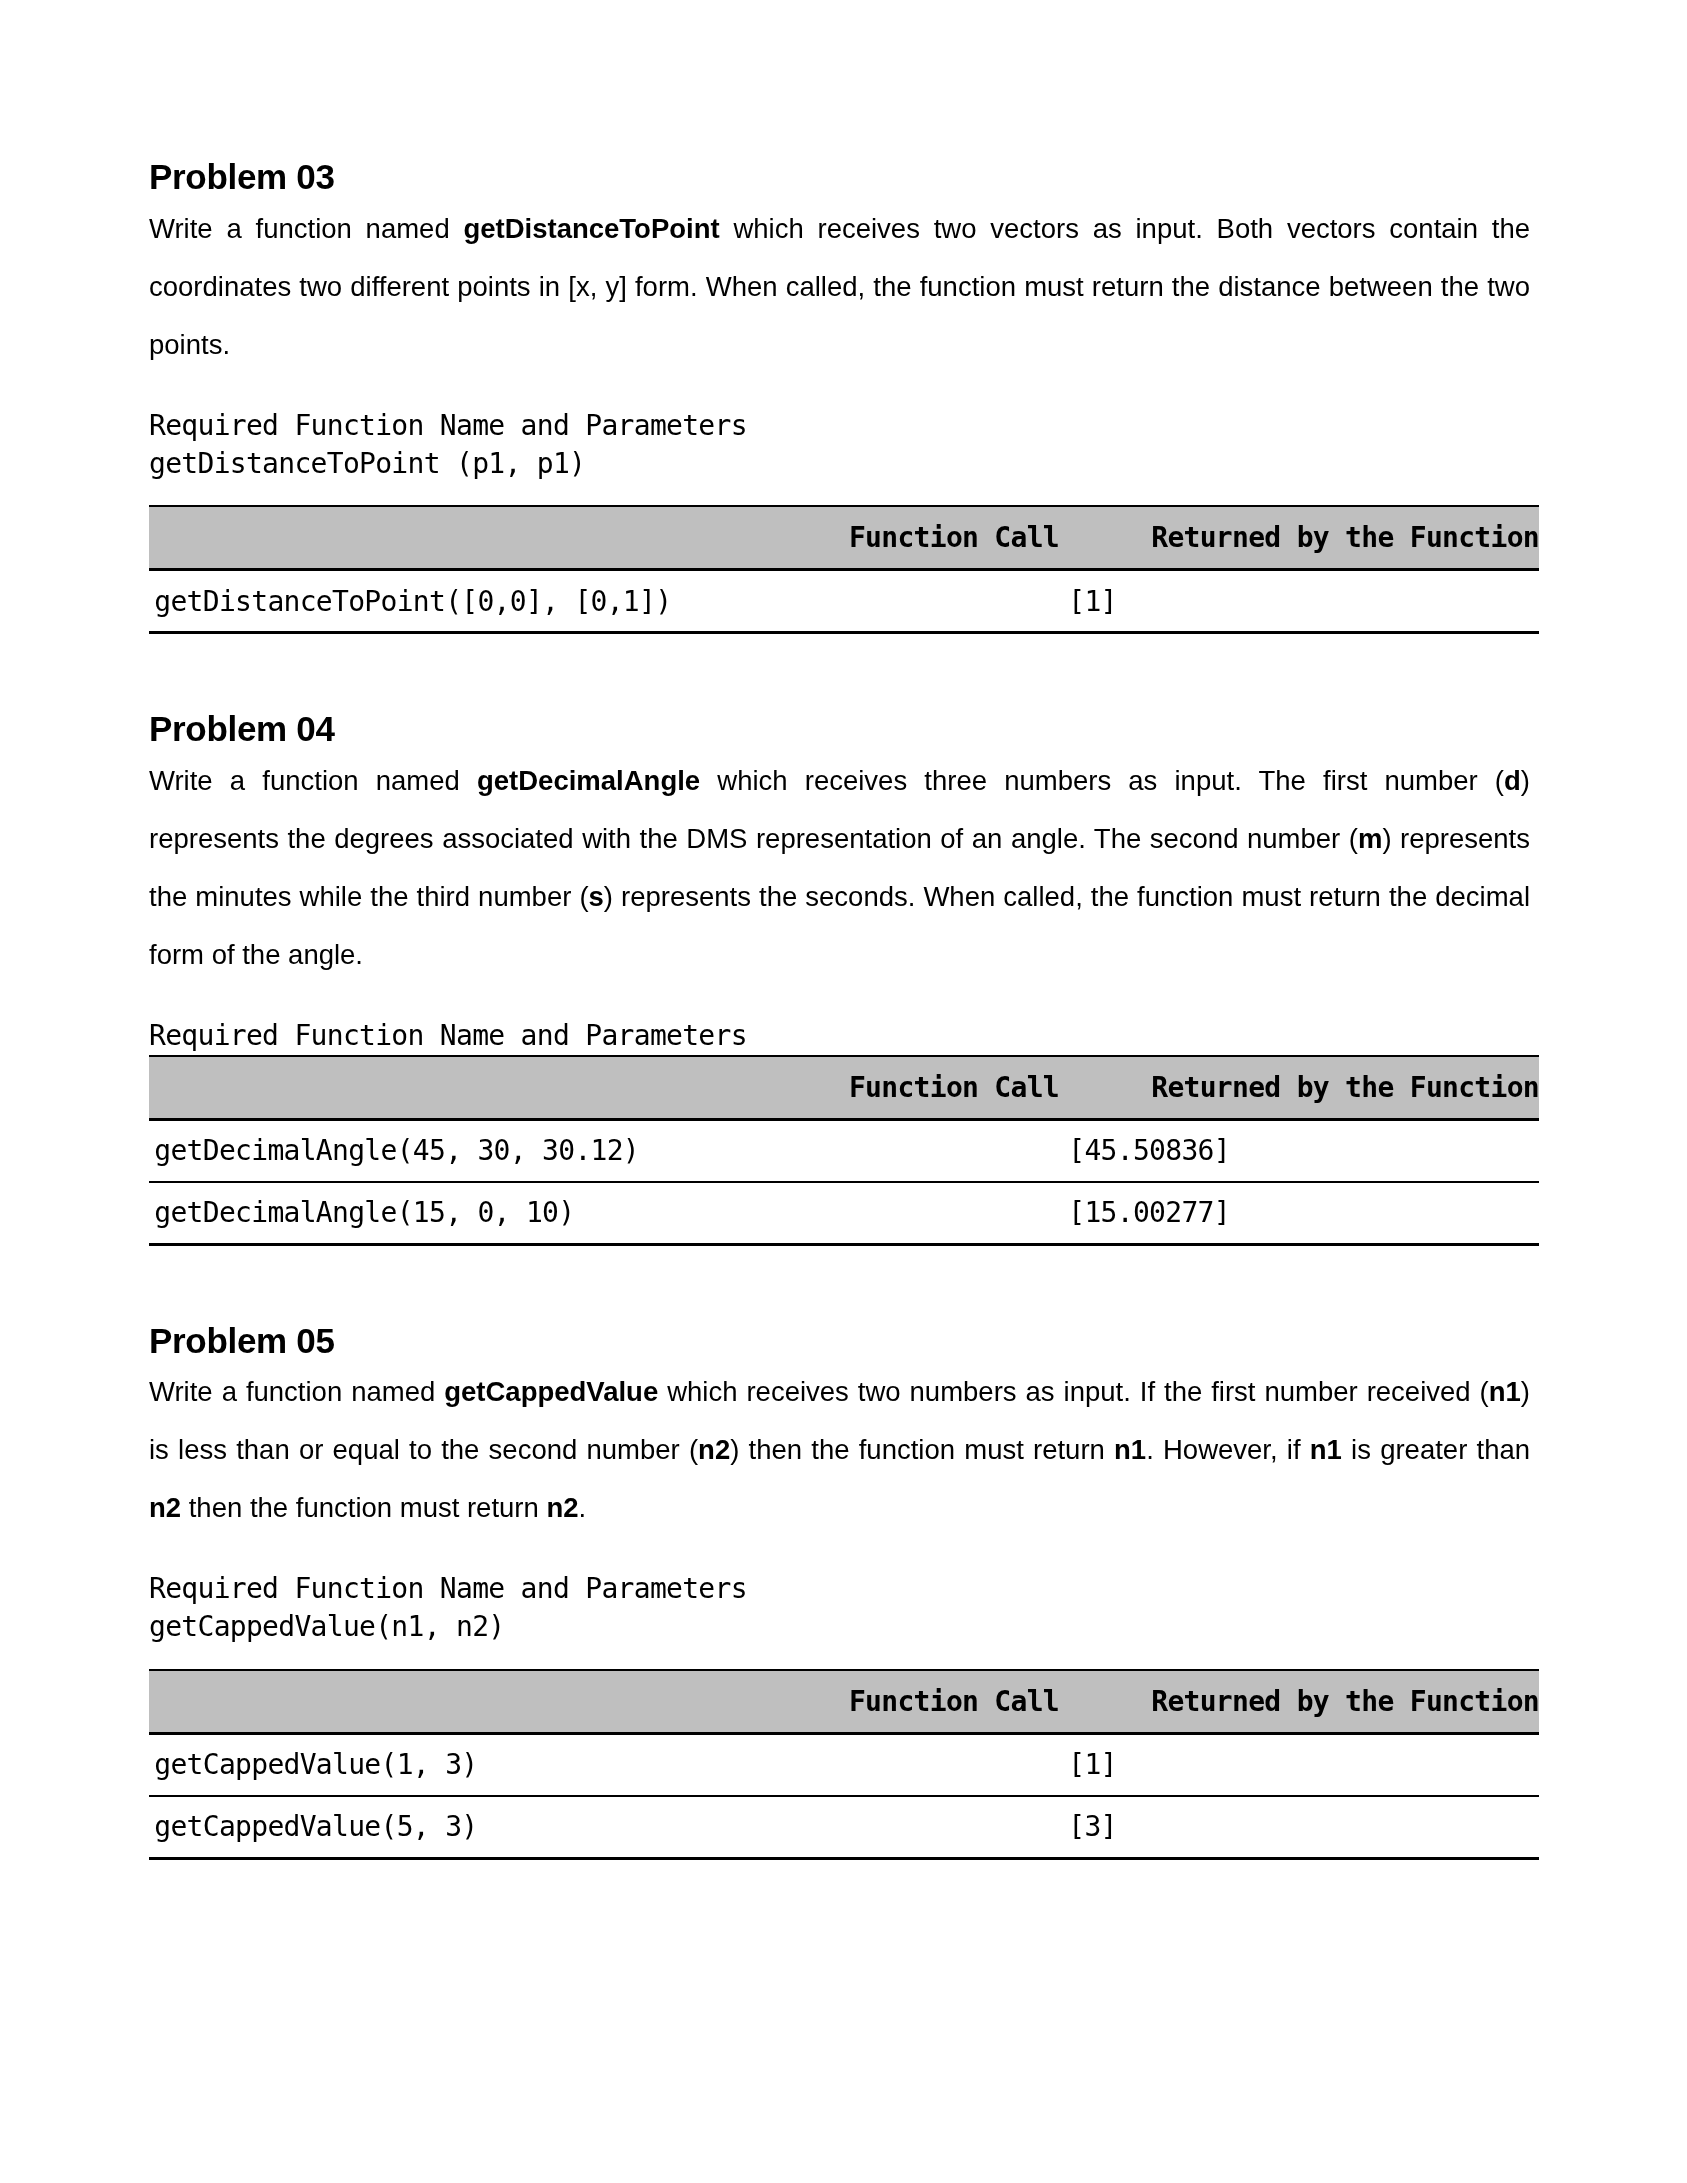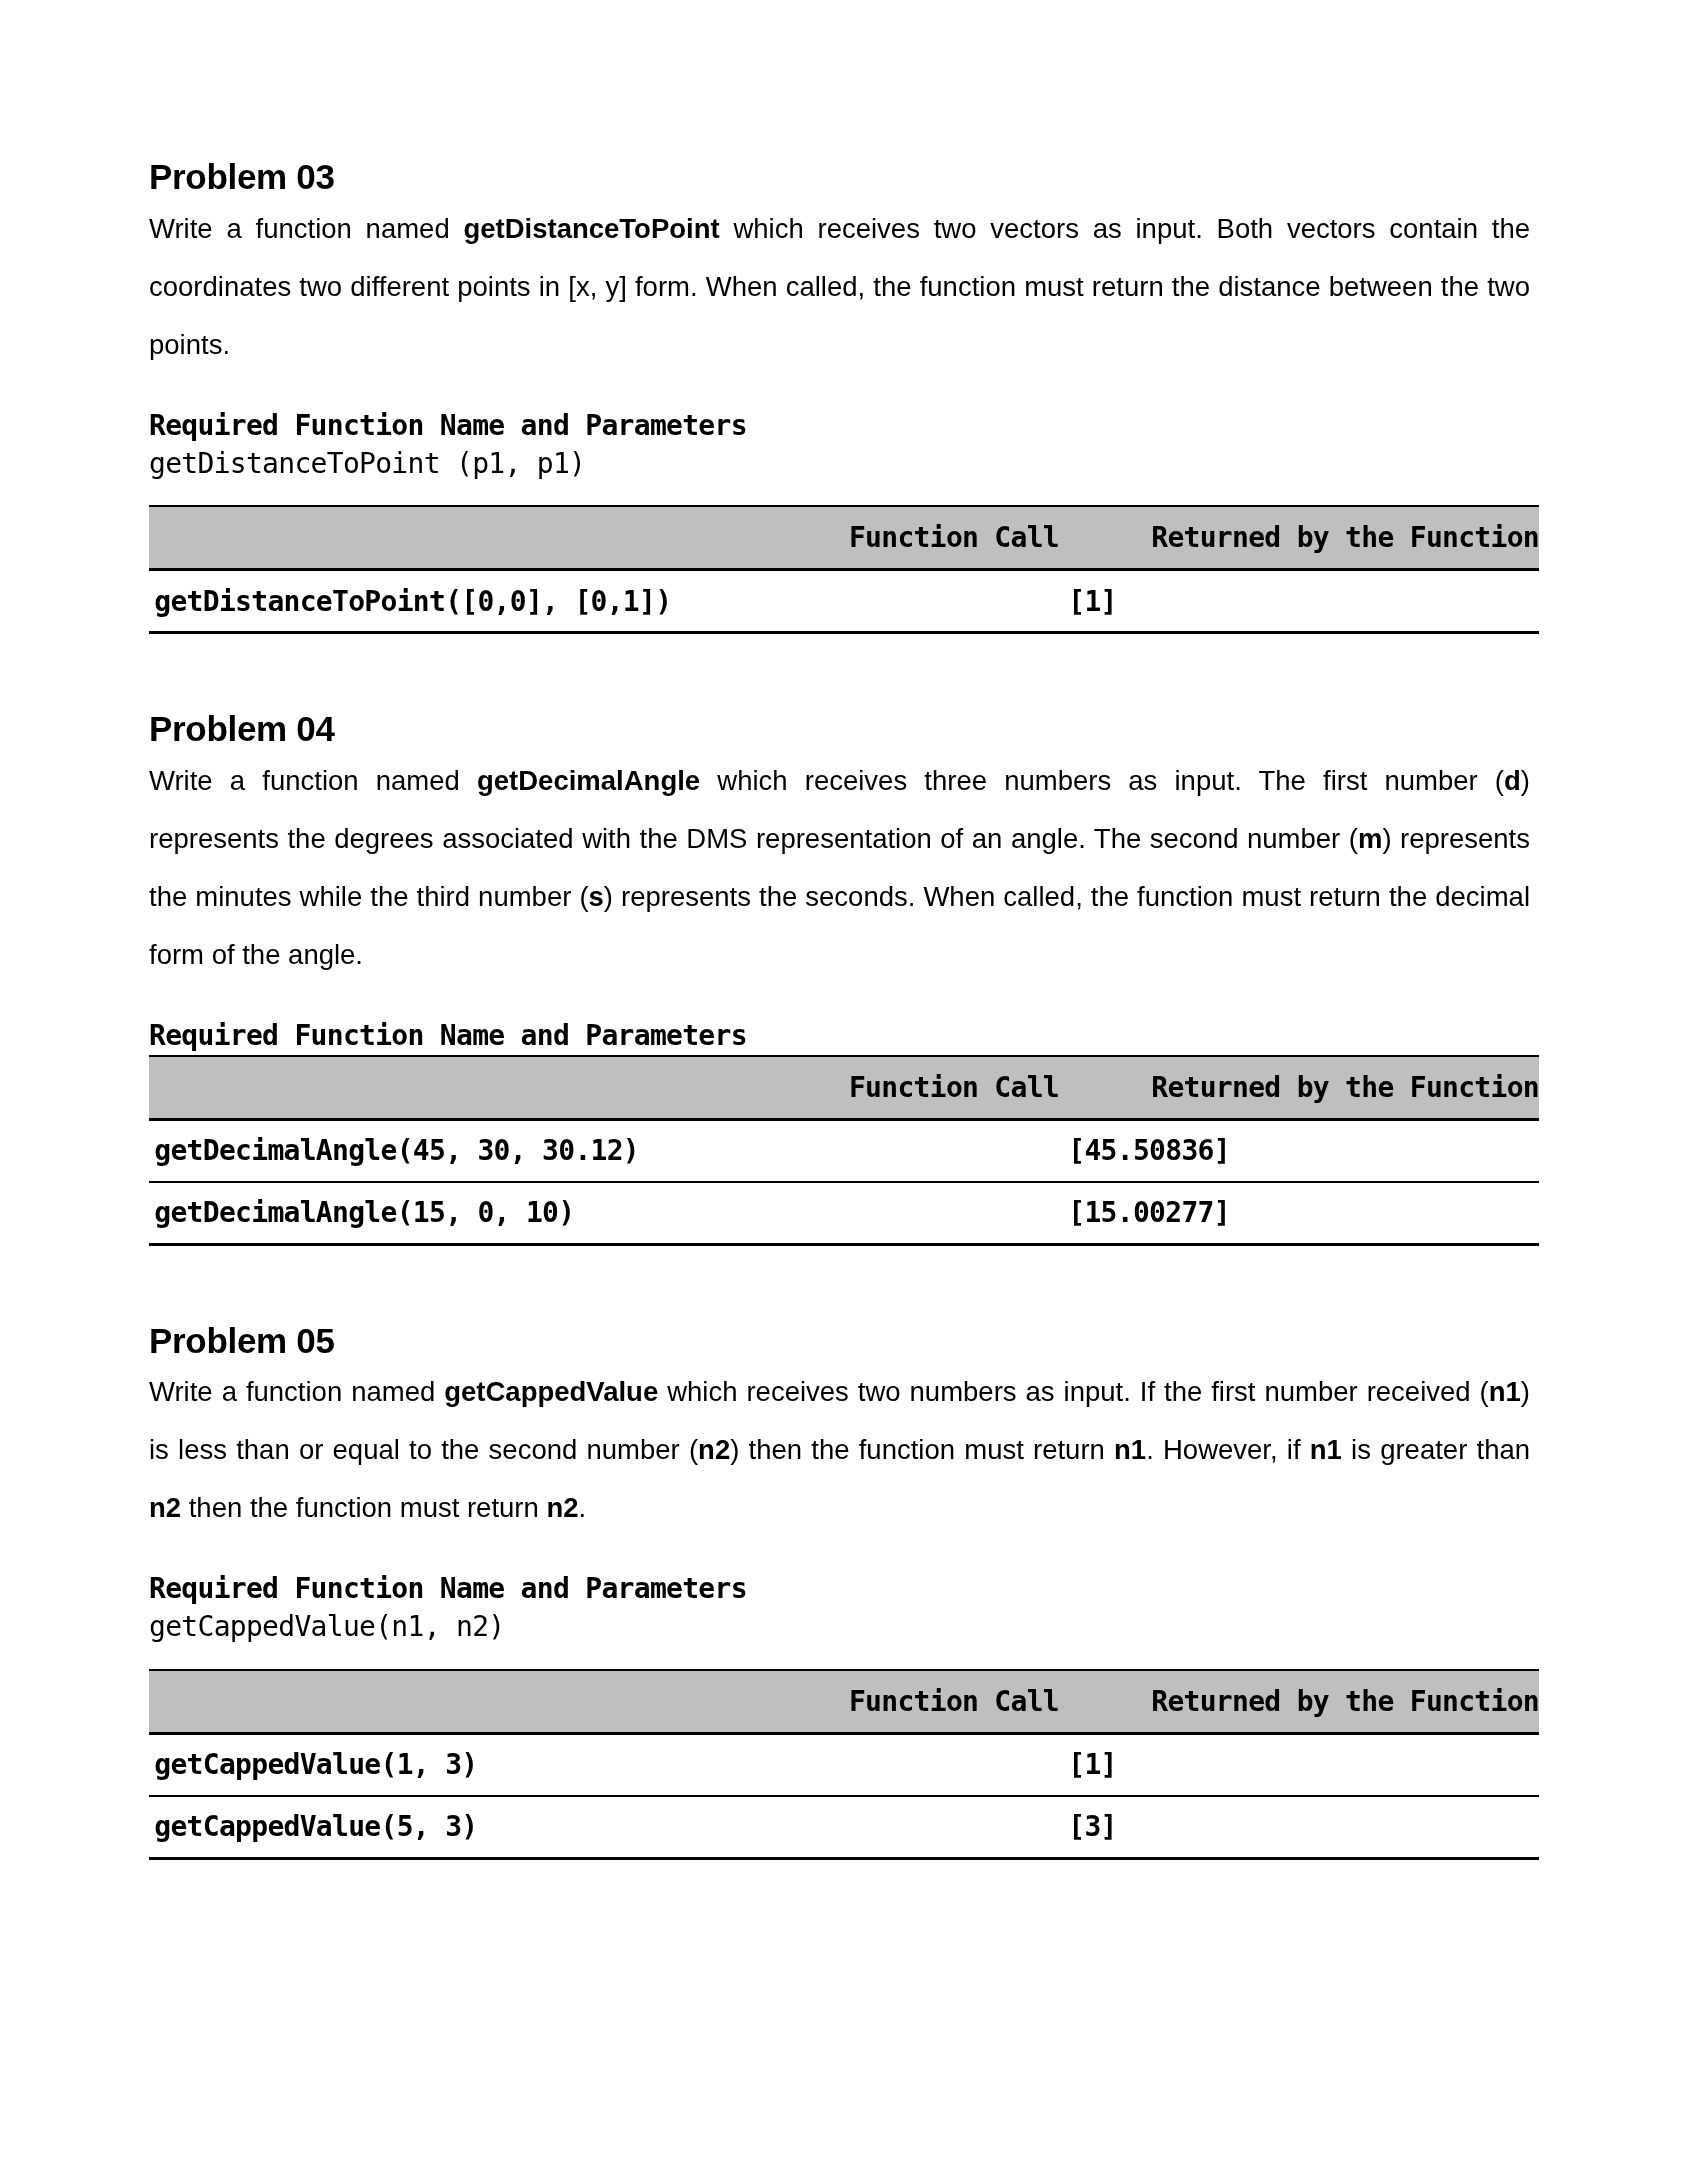--- a/index.html
+++ b/index.html
@@ -26,21 +26,21 @@
     margin:0 0 2.6px 0;letter-spacing:-0.3px;
   }
   .desc{
     font-size:27.5px;line-height:58px;
     text-align:justify;text-justify:inter-word;
     margin:0 0 33px 0;
   }
   .desc .b{font-weight:700;}
   .mono-label{
     font-family:"DejaVu Sans Mono",monospace;
-    font-weight:700;font-size:28px;line-height:38px;
+    font-weight:400;font-size:28px;line-height:38px;
     letter-spacing:-0.7px;
   }
   .signature{
     font-family:"DejaVu Sans Mono",monospace;
     font-size:28px;line-height:38px;letter-spacing:-0.7px;
     margin:0 0 22.5px 0;
   }
   table.data-table{
     width:100%;border-collapse:collapse;table-layout:fixed;
     border-top:2px solid var(--border);
@@ -52,21 +52,21 @@
   col.c2{width:480px;}
   table.data-table th{
     background:var(--table-header-bg);
     font-weight:700;text-align:right;vertical-align:middle;
     height:61px;padding:0 0 0 5.3px;
     border-bottom:3.3px solid var(--border);
   }
   table.data-table td{
     height:60px;padding:0 0 0 5.3px;vertical-align:middle;
     border-bottom:2.6px solid var(--border);
-    background:#fff;text-align:left;font-weight:bold;
+    background:#fff;text-align:left;
   }
   table.data-table tbody tr:last-child td{border-bottom:none;}
   table.data-table th.returned,
   table.data-table td.returned{padding-left:9.3px;}
 </style>
 </head>
 <body>
 
 <div class="page">
   <div class="content">

